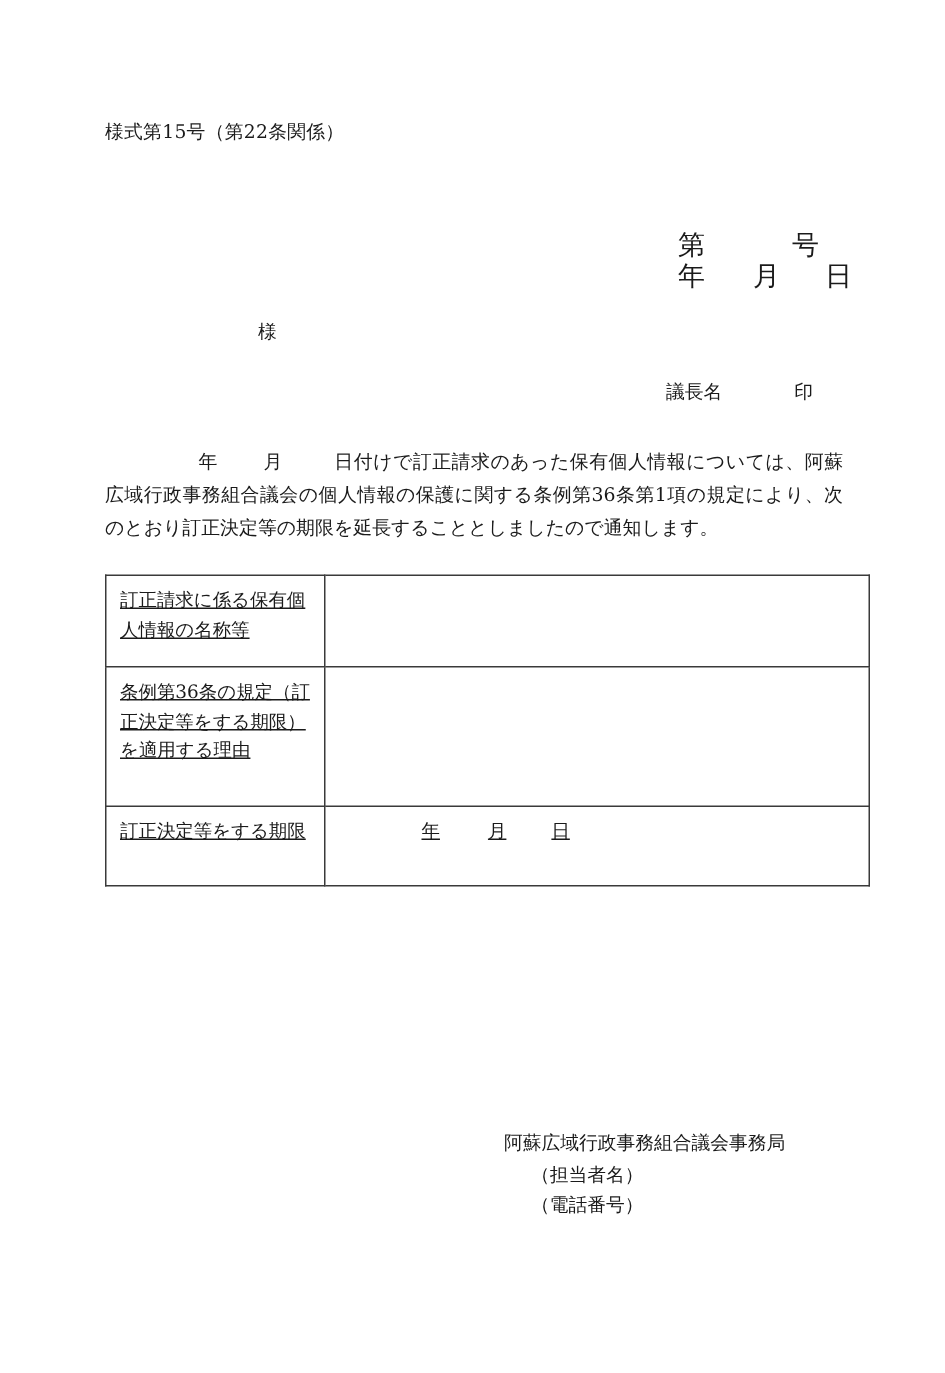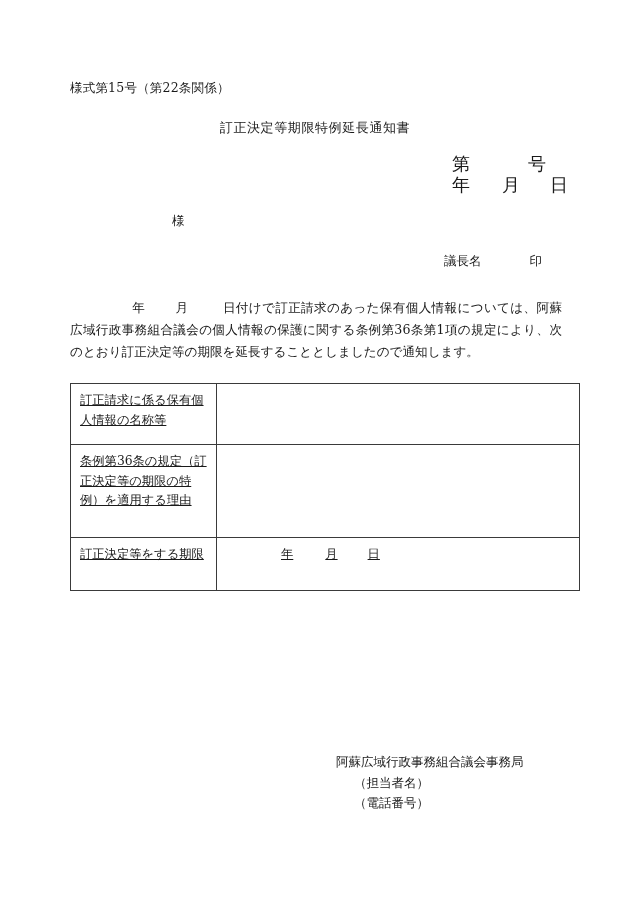--- a/index.html
+++ b/index.html
@@ -149,41 +149,40 @@
   .contact .line-3 { display: block; padding-left: 36px; }
   .contact .line-4 { display: block; padding-left: 36px; }
 </style>
 </head>
 <body>
 
 <div class="page">
 
   <div class="form-number">様式第15号（第22条関係）</div>
 
-  <div class="doc-title">訂正決定等期限特例延長通知書</div>
 
   <div class="meta-block">
     <span class="meta-row"><span>第</span><span class="slot slot-w1"></span><span>号</span></span>
     <span class="meta-row"><span>年</span><span class="slot slot-w2"></span><span>月</span><span class="slot slot-w3"></span><span>日</span></span>
   </div>
 
   <div class="addressee">様</div>
 
   <div class="signer"><span>議長名</span><span class="gap"></span><span>印</span></div>
 
   <div class="body-text"><span class="lead-indent"></span><span>年</span><span class="mini-gap"></span><span>月</span><span class="mini-gap2"></span><span>日付けで訂正請求のあった保有個人情報については、阿蘇広域行政事務組合議会の個人情報の保護に関する条例第36条第1項の規定により、次のとおり訂正決定等の期限を延長することとしましたので通知します。</span></div>
 
   <table class="form-table">
     <tbody>
       <tr>
         <td class="label-cell row-h1">訂正請求に係る保有個人情報の名称等</td>
         <td class="value-cell row-h1"></td>
       </tr>
       <tr>
-        <td class="label-cell row-h2">条例第36条の規定（訂正決定等の期限の特例）を適用する理由</td>
+        <td class="label-cell row-h2">条例第36条の規定（訂正決定等をする期限）を適用する理由</td>
         <td class="value-cell row-h2"></td>
       </tr>
       <tr>
         <td class="label-cell row-h3">訂正決定等をする期限</td>
         <td class="value-cell row-h3">
             <span class="date-slots"><span>年</span><span class="gap-a"></span><span>月</span><span class="gap-b"></span><span>日</span></span>
           </td>
       </tr>
     </tbody>
   </table>

